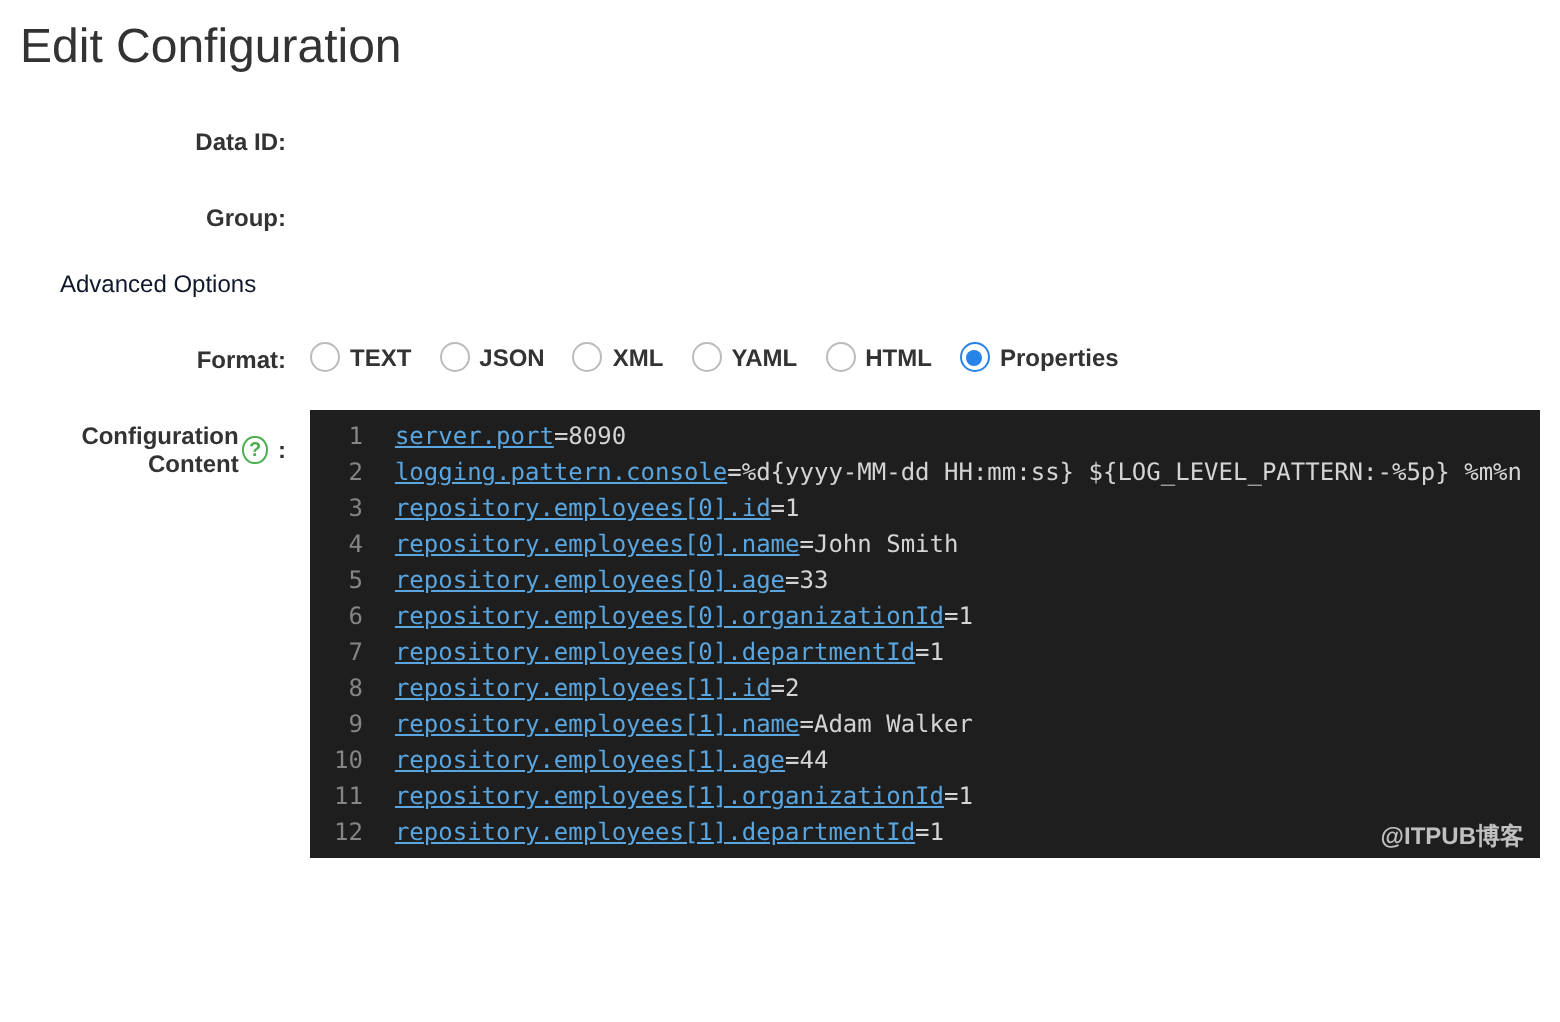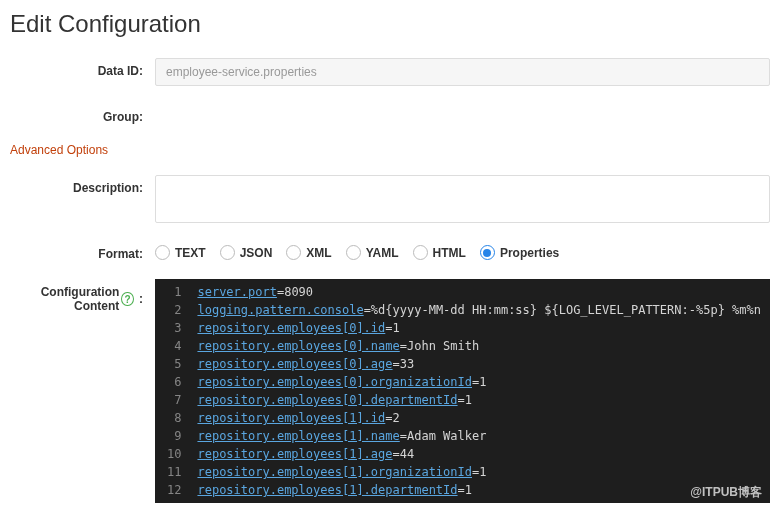--- a/index.html
+++ b/index.html
@@ -7,21 +7,21 @@
     .container { padding: 10px; }
     h1 { font-size: 24px; font-weight: 300; color: #333; margin-bottom: 20px; padding-left: 0; }
     .form-row { display: flex; align-items: flex-start; margin-bottom: 18px; }
     .form-label { width: 145px; text-align: right; padding-right: 12px; padding-top: 6px; font-size: 12px; color: #333; font-weight: 600; }
     .form-field { flex: 1; }
     .form-field input[type="text"], .form-field .textarea-box {
       width: 100%; border: 1px solid #ddd; background: #f6f6f6; color: #999;
       padding: 6px 10px; font-size: 12px; border-radius: 2px;
     }
     .form-field .desc-box { width: 100%; height: 48px; border: 1px solid #ddd; background: #fff; border-radius: 2px; }
-    .advanced-link { color: #c2410c; font-size: 12px; cursor: pointer; margin-bottom: 18px; display: inline-block; margin-left: 0; }
+    .advanced-link { color: #0f172a; font-size: 12px; cursor: pointer; margin-bottom: 18px; display: inline-block; margin-left: 20px; }
     .radio-group { display: flex; align-items: flex-start; gap: 6px; padding-top: 4px; }
     .radio-item { display: flex; align-items: center; gap: 5px; margin-right: 8px; cursor: pointer; }
     .radio-circle { width: 15px; height: 15px; border: 1px solid #bbb; border-radius: 50%; display: flex; align-items: center; justify-content: center; background: #fff; }
     .radio-circle.selected { border-color: #2684e8; }
     .radio-circle.selected::after { content: ""; width: 8px; height: 8px; background: #2684e8; border-radius: 50%; display: block; }
     .radio-label { font-size: 12px; color: #333; font-weight: 600; }
     .config-content-label { display: flex; align-items: center; justify-content: flex-end; gap: 2px; }
     .help-icon { width: 14px; height: 14px; border: 1px solid #4caf50; color: #4caf50; border-radius: 50%; display: inline-flex; align-items: center; justify-content: center; font-size: 10px; font-weight: bold; }
     .editor { background: #1e1e1e; font-family: Consolas, Monaco, monospace; font-size: 12px; line-height: 18px; position: relative; }
     .editor-inner { display: flex; }
@@ -35,37 +35,28 @@
     .watermark { position: absolute; bottom: 2px; right: 8px; color: #ddd; font-size: 12px; font-family: Arial; opacity: 0.85; font-weight: 600; margin-top: 20px; }
   </style>
 </head>
 <body>
 
 <div class="container">
   <h1>Edit Configuration</h1>
 
   <div class="form-row">
     <div class="form-label">Data ID:</div>
-    <div class="form-field">
-      <input type="text" readonly="" value="employee-service.properties" style="">
-    </div>
   </div>
 
   <div class="form-row">
     <div class="form-label">Group:</div>
   </div>
 
   <a class="advanced-link">Advanced Options</a>
 
-  <div class="form-row">
-    <div class="form-label">Description:</div>
-    <div class="form-field">
-      <div class="desc-box"></div>
-    </div>
-  </div>
 
   <div class="form-row">
     <div class="form-label">Format:</div>
     <div class="form-field">
       <div class="radio-group" id="format-radios">
           <div class="radio-item">
             <span class="radio-circle"></span>
             <span class="radio-label">TEXT</span>
           </div>
           <div class="radio-item">

